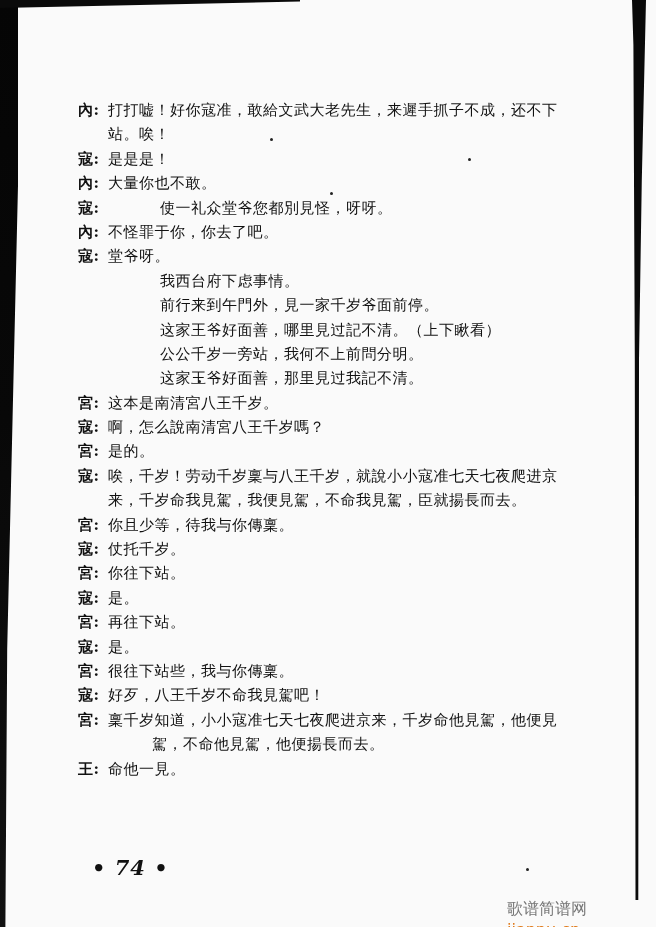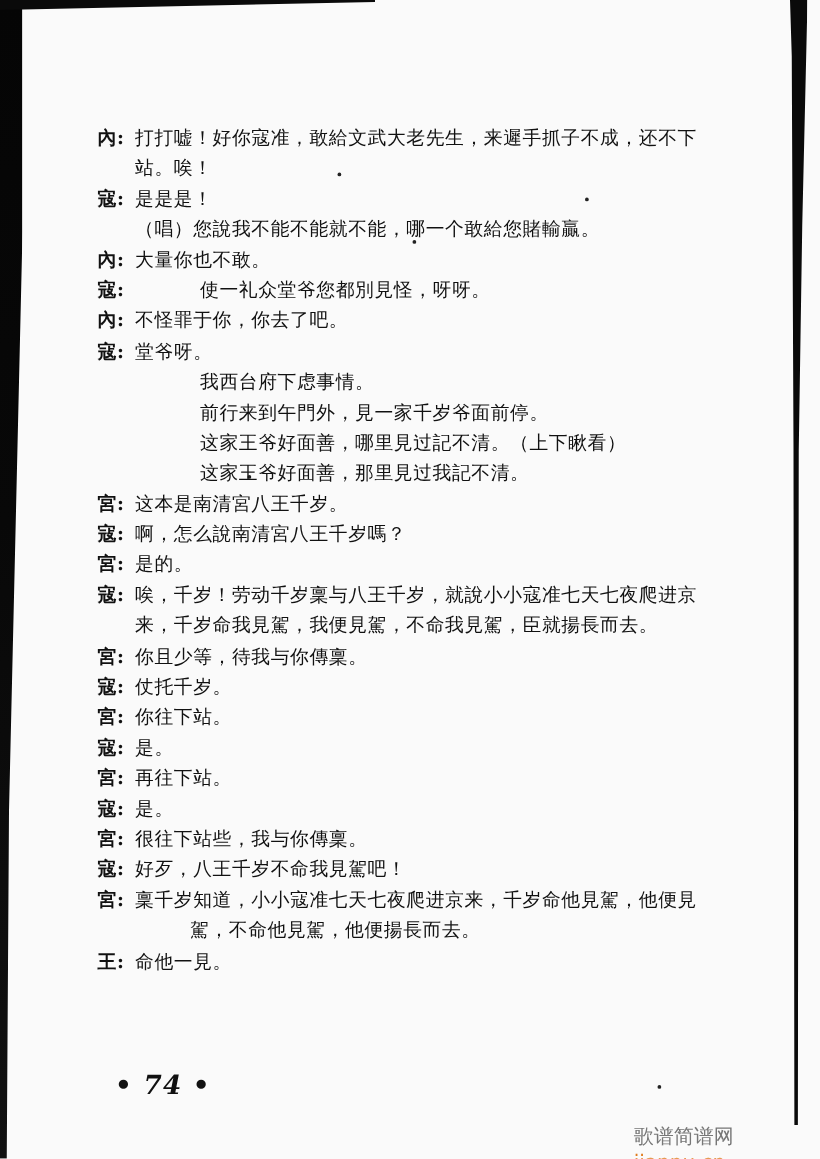--- a/index.html
+++ b/index.html
@@ -66,24 +66,20 @@
     </div>
     <div class="line">
       <span class="speaker"></span>
       <span class="text" style="padding-left: 0px;">站。唉！</span>
     </div>
     <div class="line">
       <span class="speaker">寇:</span>
       <span class="text">是是是！</span>
     </div>
     <div class="line">
-      <span class="speaker"></span>
-      <span class="text" style="padding-left: 0px;">（唱）您說我不能不能就不能，哪一个敢給您賭輸贏。</span>
-    </div>
-    <div class="line">
       <span class="speaker">內:</span>
       <span class="text">大量你也不敢。</span>
     </div>
     <div class="line">
       <span class="speaker">寇:</span>
       <span class="text" style="padding-left: 52px;">使一礼众堂爷您都別見怪，呀呀。</span>
     </div>
     <div class="line">
       <span class="speaker">內:</span>
       <span class="text">不怪罪于你，你去了吧。</span>
@@ -96,20 +92,24 @@
       <span class="speaker"></span>
       <span class="text" style="padding-left: 52px;">我西台府下虑事情。</span>
     </div>
     <div class="line">
       <span class="speaker"></span>
       <span class="text" style="padding-left: 52px;">前行来到午門外，見一家千岁爷面前停。</span>
     </div>
     <div class="line">
       <span class="speaker"></span>
       <span class="text" style="padding-left: 52px;">这家王爷好面善，哪里見过記不清。（上下瞅看）</span>
+    </div>
+    <div class="line">
+      <span class="speaker"></span>
+      <span class="text" style="padding-left: 52px;">公公千岁一旁站，我何不上前問分明。</span>
     </div>
     <div class="line">
       <span class="speaker"></span>
       <span class="text" style="padding-left: 52px;">这家王爷好面善，那里見过我記不清。</span>
     </div>
     <div class="line">
       <span class="speaker">宮:</span>
       <span class="text">这本是南清宮八王千岁。</span>
     </div>
     <div class="line">

